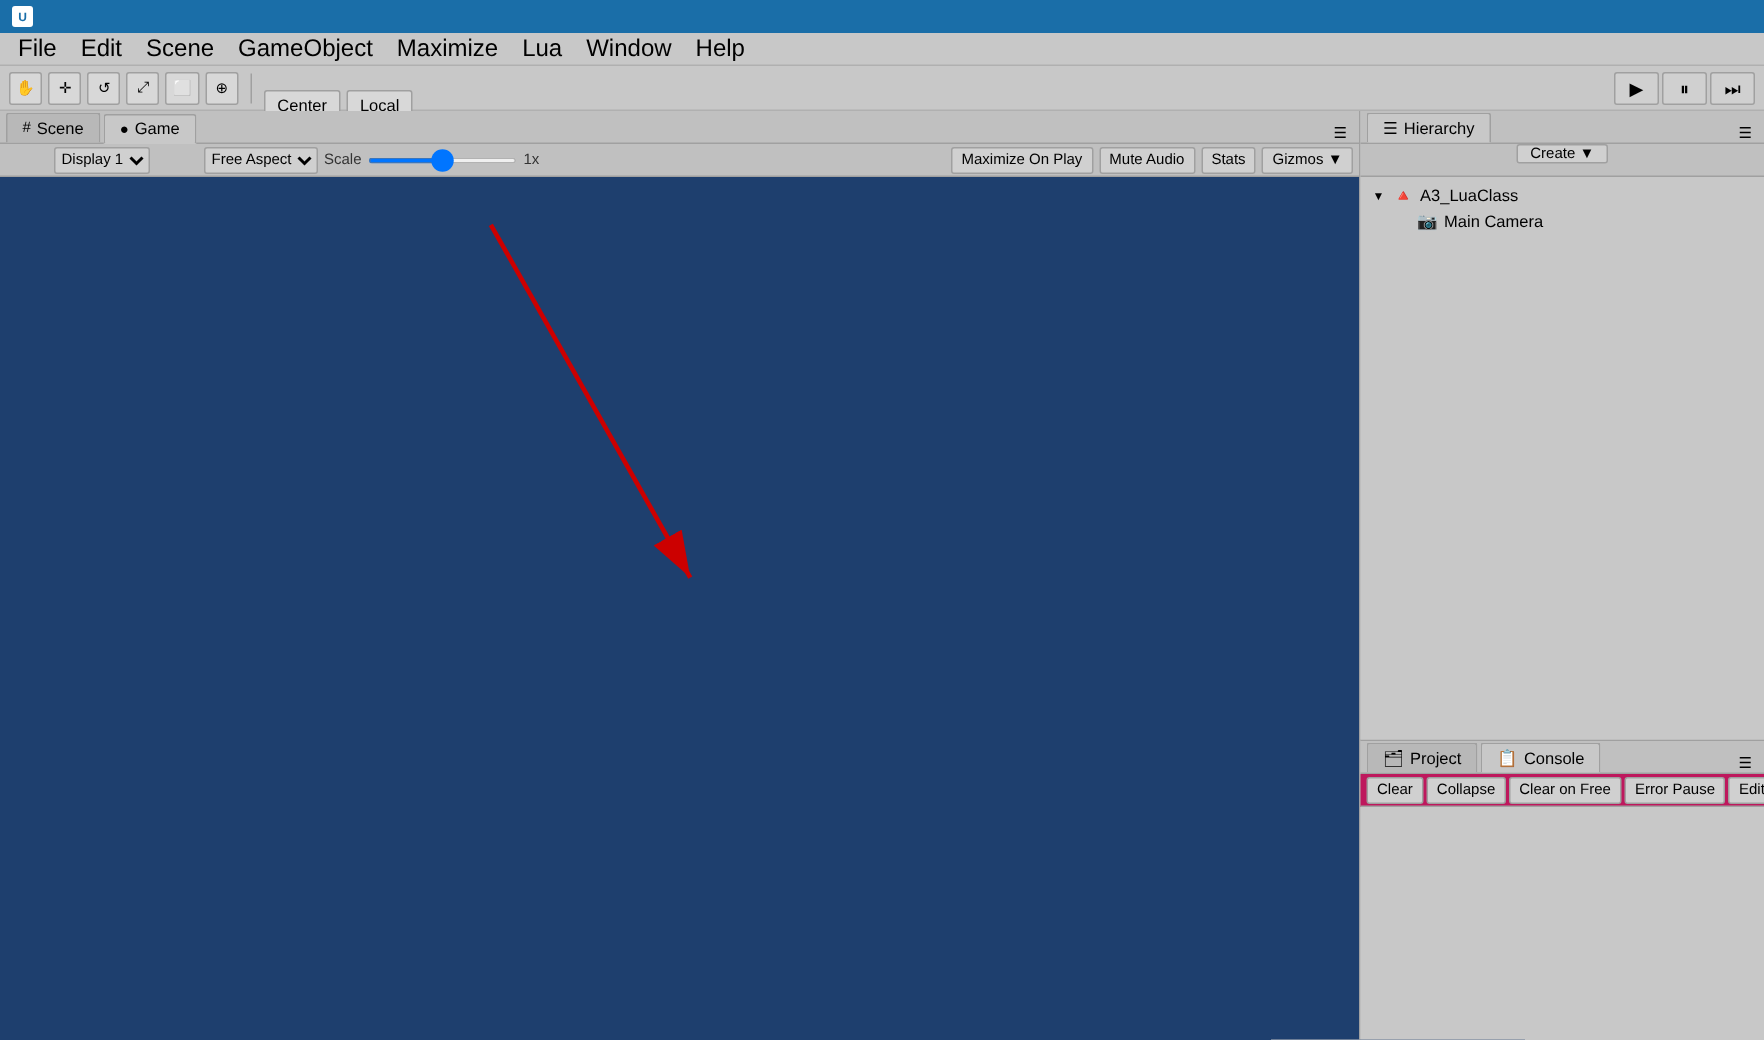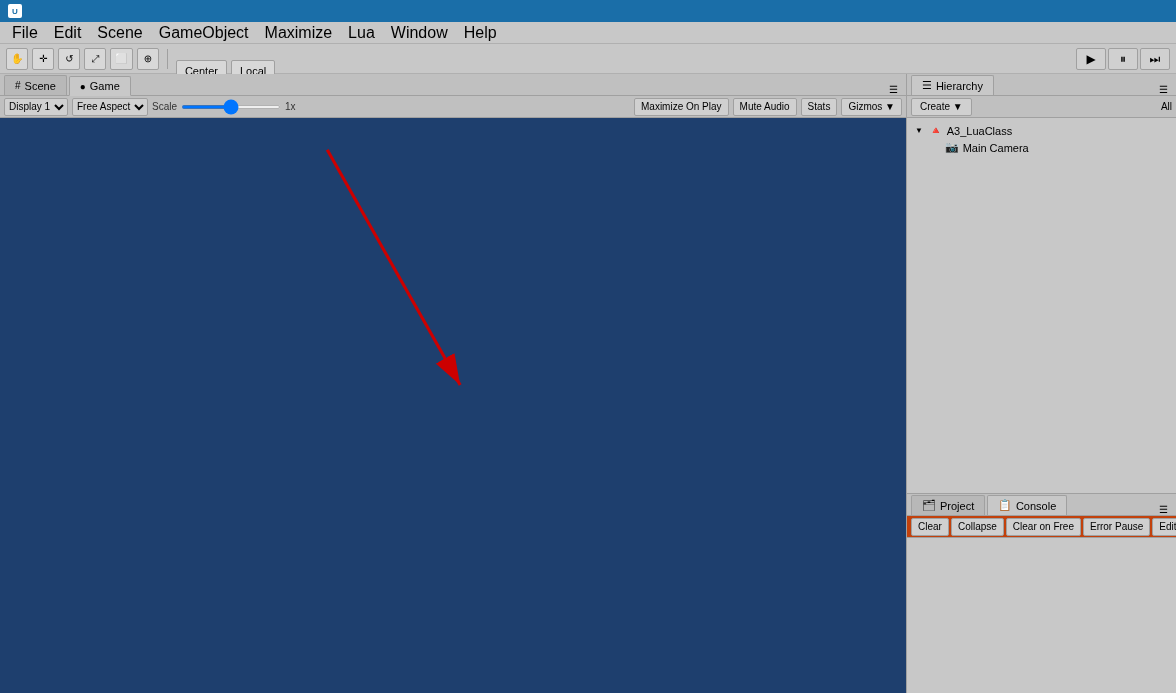--- a/index.html
+++ b/index.html
@@ -151,20 +151,21 @@
       padding: 0 4px;
       gap: 4px;
       border-bottom: 1px solid #a0a0a0;
     }
     .scene-toolbar select, .scene-toolbar-item {
       height: 18px;
       font-size: 10px;
       background: #d0d0d0;
       border: 1px solid #a0a0a0;
       border-radius: 2px;
+      margin-left: 32px;
     }
     .scene-toolbar-label {
       font-size: 10px;
       color: #333;
       text-align: right;
     }
     .scene-slider {
       width: 100px;
       height: 4px;
     }
@@ -236,20 +237,21 @@
       margin-right: 4px;
     }
     .panel-toolbar {
       height: 22px;
       background: #c0c0c0;
       display: flex;
       align-items: center;
       padding: 0 4px;
       gap: 4px;
       border-bottom: 1px solid #a0a0a0;
+      flex-direction: column;
     }
     .panel-toolbar-btn {
       height: 18px;
       padding: 0 8px;
       font-size: 10px;
       background: #d0d0d0;
       border: 1px solid #a0a0a0;
       border-radius: 2px;
       cursor: pointer;
     }
@@ -303,21 +305,21 @@
       margin-right: 2px;
     }
     .bottom-tab.active {
       background: #c8c8c8;
     }
     .bottom-tab .tab-icon {
       margin-right: 4px;
     }
     .console-toolbar {
       height: 22px;
-      background: #c2410c;
+      background: #be185d;
       display: flex;
       align-items: center;
       padding: 0 4px;
       gap: 2px;
       border-bottom: 1px solid #a0a0a0;
     }
     .console-btn {
       height: 18px;
       padding: 0 6px;
       font-size: 10px;

